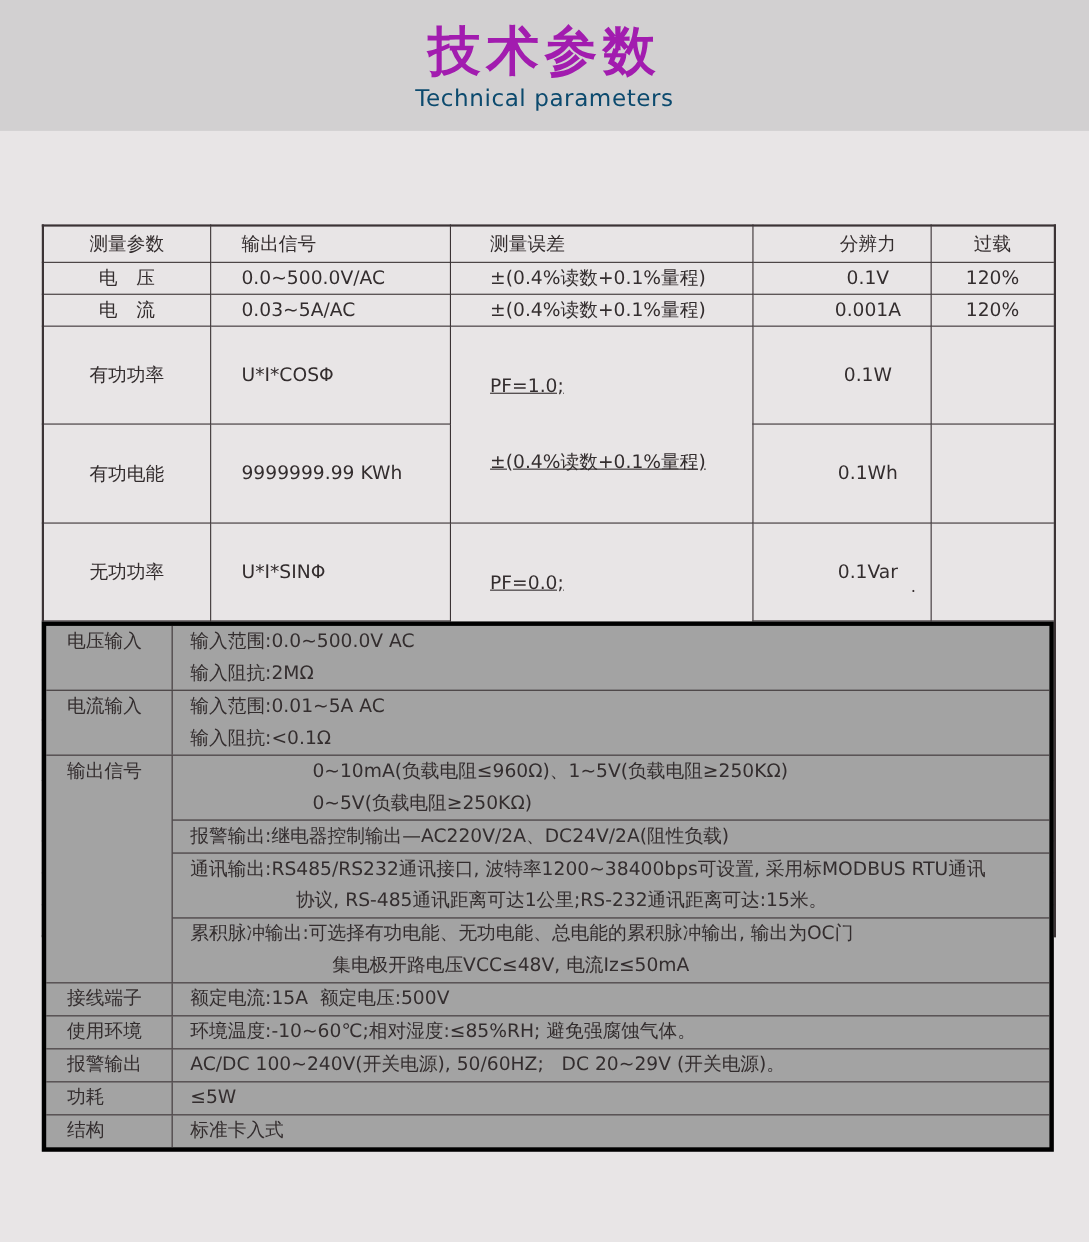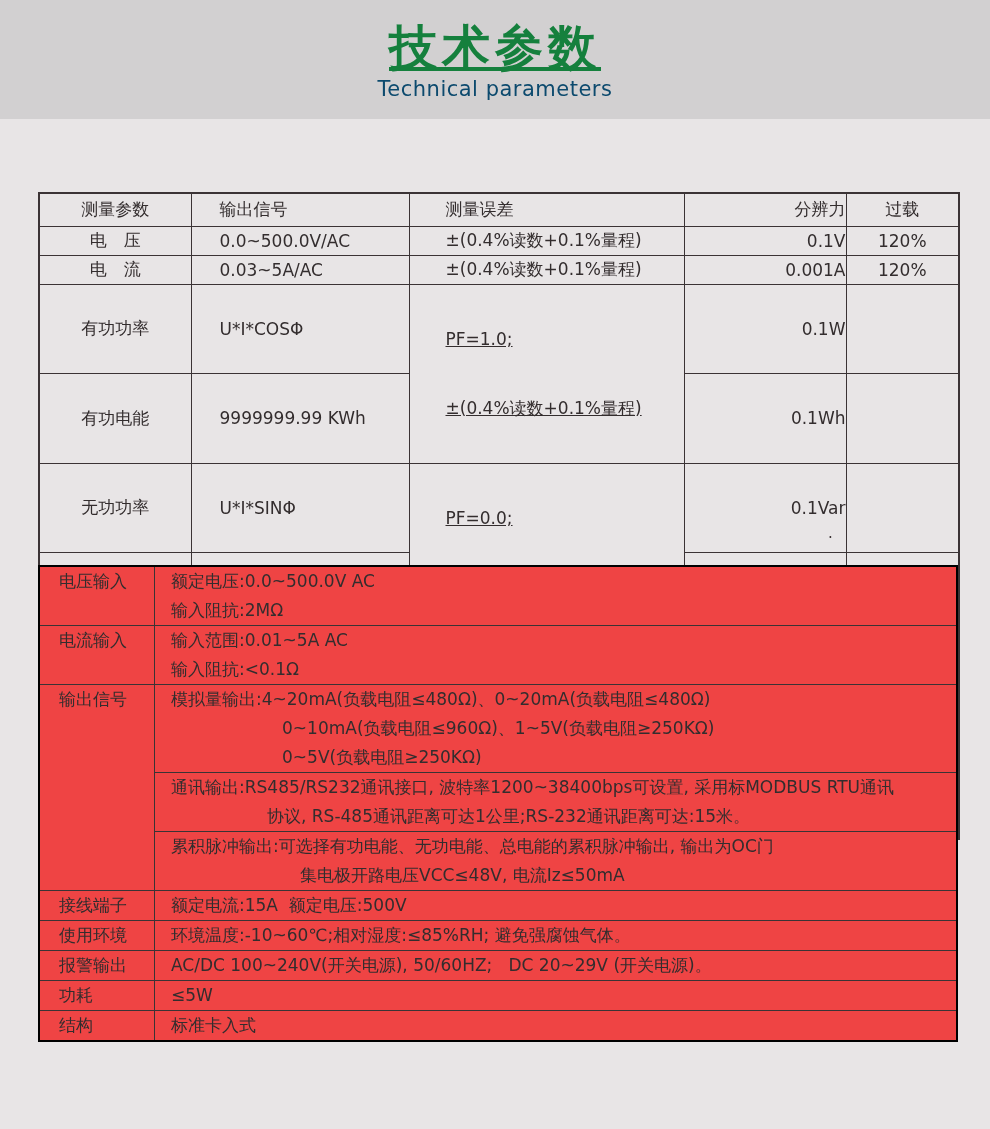--- a/index.html
+++ b/index.html
@@ -6,50 +6,49 @@
   html,body { background:#e8e5e6; }
   .screen {
     position:relative; width:990px; height:1129px;
     font-family:"DejaVu Sans", sans-serif;
     color:#332d2e; overflow:hidden; background:#e8e5e6;
   }
   .top-band { position:absolute; left:0; top:0; width:990px; height:119px; background:#d2d0d1; }
 
   .page-header { position:absolute; left:0; top:0; width:990px; text-align:center; }
   .page-header h1 {
-    margin-top:18px; font-size:48px; font-weight:700; letter-spacing:5px; color:#15803d;
+    margin-top:18px; font-size:48px; font-weight:700; letter-spacing:5px; color:#a21caf;
     line-height:58px;
-    text-decoration:underline;
   }
   .page-header .subtitle { font-size:21px; color:#0c4a6e; letter-spacing:0.5px; line-height:26px; }
 
   
   table.spec {
-    position:absolute; left:38px; top:192px; width:920px;
+    position:absolute; left:38px; top:204px; width:920px;
     border-collapse:collapse; table-layout:fixed;
     border:2px solid #3b3335;
     font-size:17px;
   }
   table.spec th, table.spec td {
     border:1px solid #3b3335; font-weight:normal; padding:0;
     white-space:pre; overflow:hidden;
   }
   table.spec th { height:33px; }
   table.spec td { height:29px;margin-top:36px; }
   .a-center { text-align:center; }
   .pl-range { padding-left:28px !important; text-align:left; }
   .pl-err   { padding-left:36px !important; text-align:left; }
-  .pl-res   { padding-left:48px !important; text-align:right; }
+  .pl-res   { padding-left:48px !important; text-align:center; }
   td.vtop { vertical-align:top; }
   td.vtop .eline { line-height:29px; padding-left:36px; white-space:pre;text-decoration:underline; }
 
   
   .detail {
     position:absolute; left:38px; top:565px; width:920px;
-    border:2px solid #000000; font-size:17px; background:#ef4444;
+    border:4px solid #000000; font-size:17px; background:#a3a3a3;
   }
   .d-row { display:flex; }
   .d-row + .d-row { border-top:1px solid #3b3335; }
   .d-label {
     width:115px; flex:0 0 115px; border-right:1px solid #3b3335;
     padding-left:19px; line-height:29px; white-space:pre;
   }
   .d-content { flex:1; min-width:0; }
   .d-line { line-height:29px; padding-left:16px; white-space:pre; }
   .sub + .sub { border-top:1px solid #3b3335; }
@@ -170,40 +169,42 @@
         <td class="pl-res"></td>
         <td class="a-center"></td>
       </tr>
     </tbody>
   </table>
 
   <div class="detail">
     <div class="d-row">
       <div class="d-label">电压输入</div>
       <div class="d-content">
-        <div class="d-line">额定电压:0.0~500.0V AC</div>
+        <div class="d-line">输入范围:0.0~500.0V AC</div>
         <div class="d-line">输入阻抗:2MΩ</div>
       </div>
     </div>
     <div class="d-row">
       <div class="d-label">电流输入</div>
       <div class="d-content">
         <div class="d-line">输入范围:0.01~5A AC</div>
         <div class="d-line">输入阻抗:&lt;0.1Ω</div>
       </div>
     </div>
     <div class="d-row">
       <div class="d-label">输出信号</div>
       <div class="d-content">
         <div class="sub">
-          <div class="d-line">模拟量输出:4~20mA(负载电阻≤480Ω)、0~20mA(负载电阻≤480Ω)</div>
           <div class="d-line ind-a">0~10mA(负载电阻≤960Ω)、1~5V(负载电阻≥250KΩ)</div>
           <div class="d-line ind-a">0~5V(负载电阻≥250KΩ)</div>
         </div>
         <div class="sub">
+          <div class="d-line">报警输出:继电器控制输出—AC220V/2A、DC24V/2A(阻性负载)</div>
+        </div>
+        <div class="sub">
           <div class="d-line">通讯输出:RS485/RS232通讯接口, 波特率1200~38400bps可设置, 采用标MODBUS RTU通讯</div>
           <div class="d-line ind-c">协议, RS-485通讯距离可达1公里;RS-232通讯距离可达:15米。</div>
         </div>
         <div class="sub">
           <div class="d-line">累积脉冲输出:可选择有功电能、无功电能、总电能的累积脉冲输出, 输出为OC门</div>
           <div class="d-line ind-d">集电极开路电压VCC≤48V, 电流Iz≤50mA</div>
         </div>
       </div>
     </div>
     <div class="d-row">

